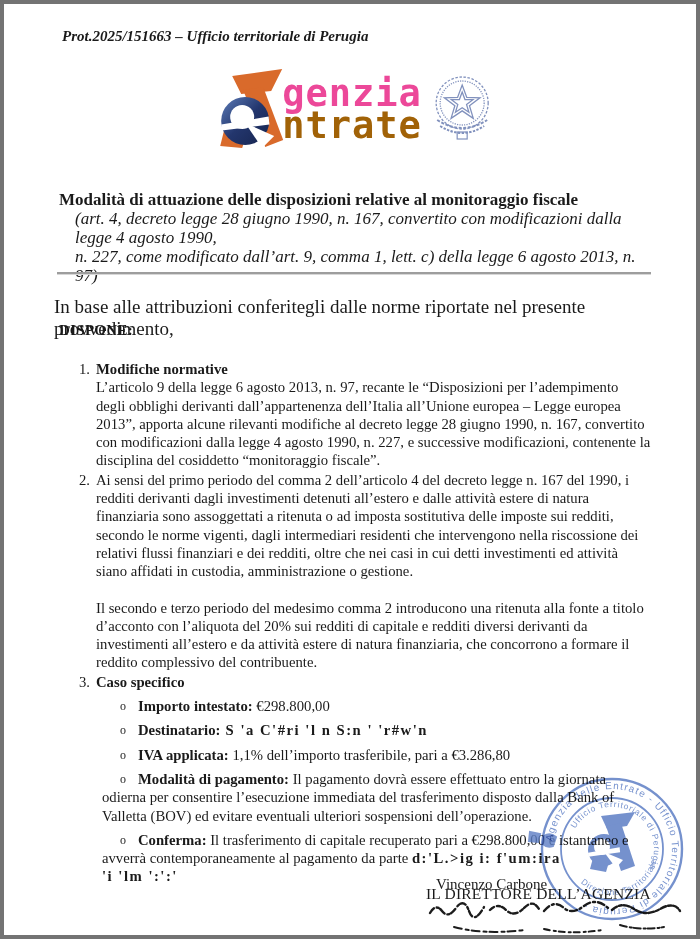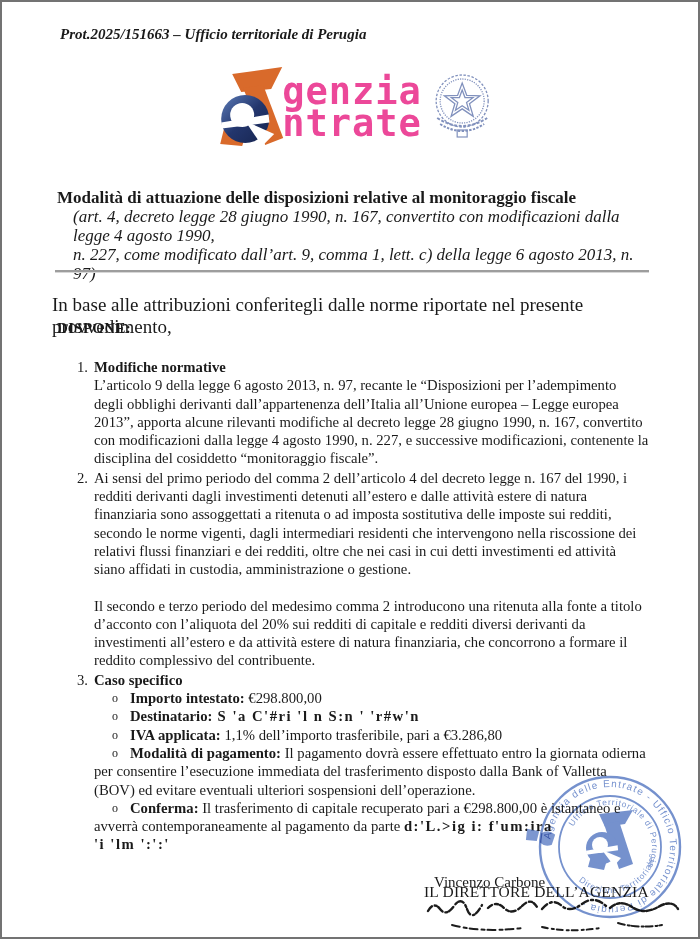--- a/index.html
+++ b/index.html
@@ -1,47 +1,47 @@
 <!DOCTYPE html>
 <html><head>
 <meta charset="utf-8">
 <style>
   html,body{margin:0;padding:0;background:#e8e8e8;}
   .page{
     position:relative;width:700px;height:939px;margin:0 auto;
-    background:#ffffff;border:2px solid #737373;box-sizing:border-box;
+    background:#ffffff;border:4px solid #737373;box-sizing:border-box;
     font-family:"Liberation Serif", serif;color:#1a1a1a;overflow:hidden;
   }
   
   .prot{position:absolute;left:58px;top:24px;font-size:15px;font-weight:bold;font-style:italic;}
   
   .logo{position:absolute;top:62px;left:50%;transform:translateX(-50%);display:flex;align-items:flex-start;}
   .logo-mark{width:80px;height:84px;flex:0 0 auto;}
   .logo-words{display:flex;flex-direction:column;margin-left:-6px;margin-top:12px;
     font-family:"DejaVu Sans Mono", monospace;font-weight:bold;line-height:0.86;}
   .w-genzia{font-size:37px;color:#ec4899;letter-spacing:1px;}
-  .w-ntrate{font-size:37px;color:#ec4899;letter-spacing:1px;}
+  .w-ntrate{font-size:37px;color:#a16207;letter-spacing:1px;}
   .emblem{width:60px;height:70px;margin-left:10px;margin-top:8px;}
   
   .title-block{position:absolute;left:55px;top:186px;width:600px;font-size:17px;line-height:19px;}
   .title-main{font-weight:bold;}
   .title-sub{font-style:italic;margin-left:16px;}
   .rule{position:absolute;left:53px;top:268px;width:594px;height:2px;background:#9d9d9d;border-bottom:1px solid #d7d7d7;}
   
   .intro{position:absolute;left:50px;top:292px;width:580px;font-size:19px;}
   .dispone{position:absolute;left:55px;top:318px;font-size:15px;font-weight:bold;letter-spacing:.3px;}
   .list{position:absolute;left:75px;top:356px;width:572px;font-size:14.7px;line-height:18.3px;}
   .item{display:grid;grid-template-columns:17px 1fr;column-gap:0;}
   .item + .item{margin-top:1px;}
   .item-num{text-align:left;}
   .item-head{font-weight:bold;}
   .item-text{text-align:left;}
   .para2{margin-top:18px;}
   .item3{margin-top:14px;}
-  .bullet{margin:0;text-indent:18px;}
+  .bullet{margin:6px;text-indent:18px;}
   .bullet .marker{display:inline-block;width:18px;text-indent:0;font-size:12px;vertical-align:1px;}
   .bullet b{font-weight:bold;}
   .redacted{font-weight:bold;filter:blur(0.7px);letter-spacing:1.5px;white-space:nowrap;}
   .redacted-line{display:block;text-indent:0;filter:blur(0.7px);font-weight:bold;letter-spacing:1.5px;}
   
   .director{position:absolute;left:422px;top:881px;font-size:15.5px;letter-spacing:.2px;}
   .dirname{position:absolute;left:432px;top:872px;font-size:15px;}
   .signature{position:absolute;left:420px;top:893px;width:272px;height:42px;filter:blur(0.4px);}
   
   .stamp{position:absolute;left:533px;top:770px;width:150px;height:150px;opacity:.85;mix-blend-mode:multiply;filter:blur(0.35px);}

